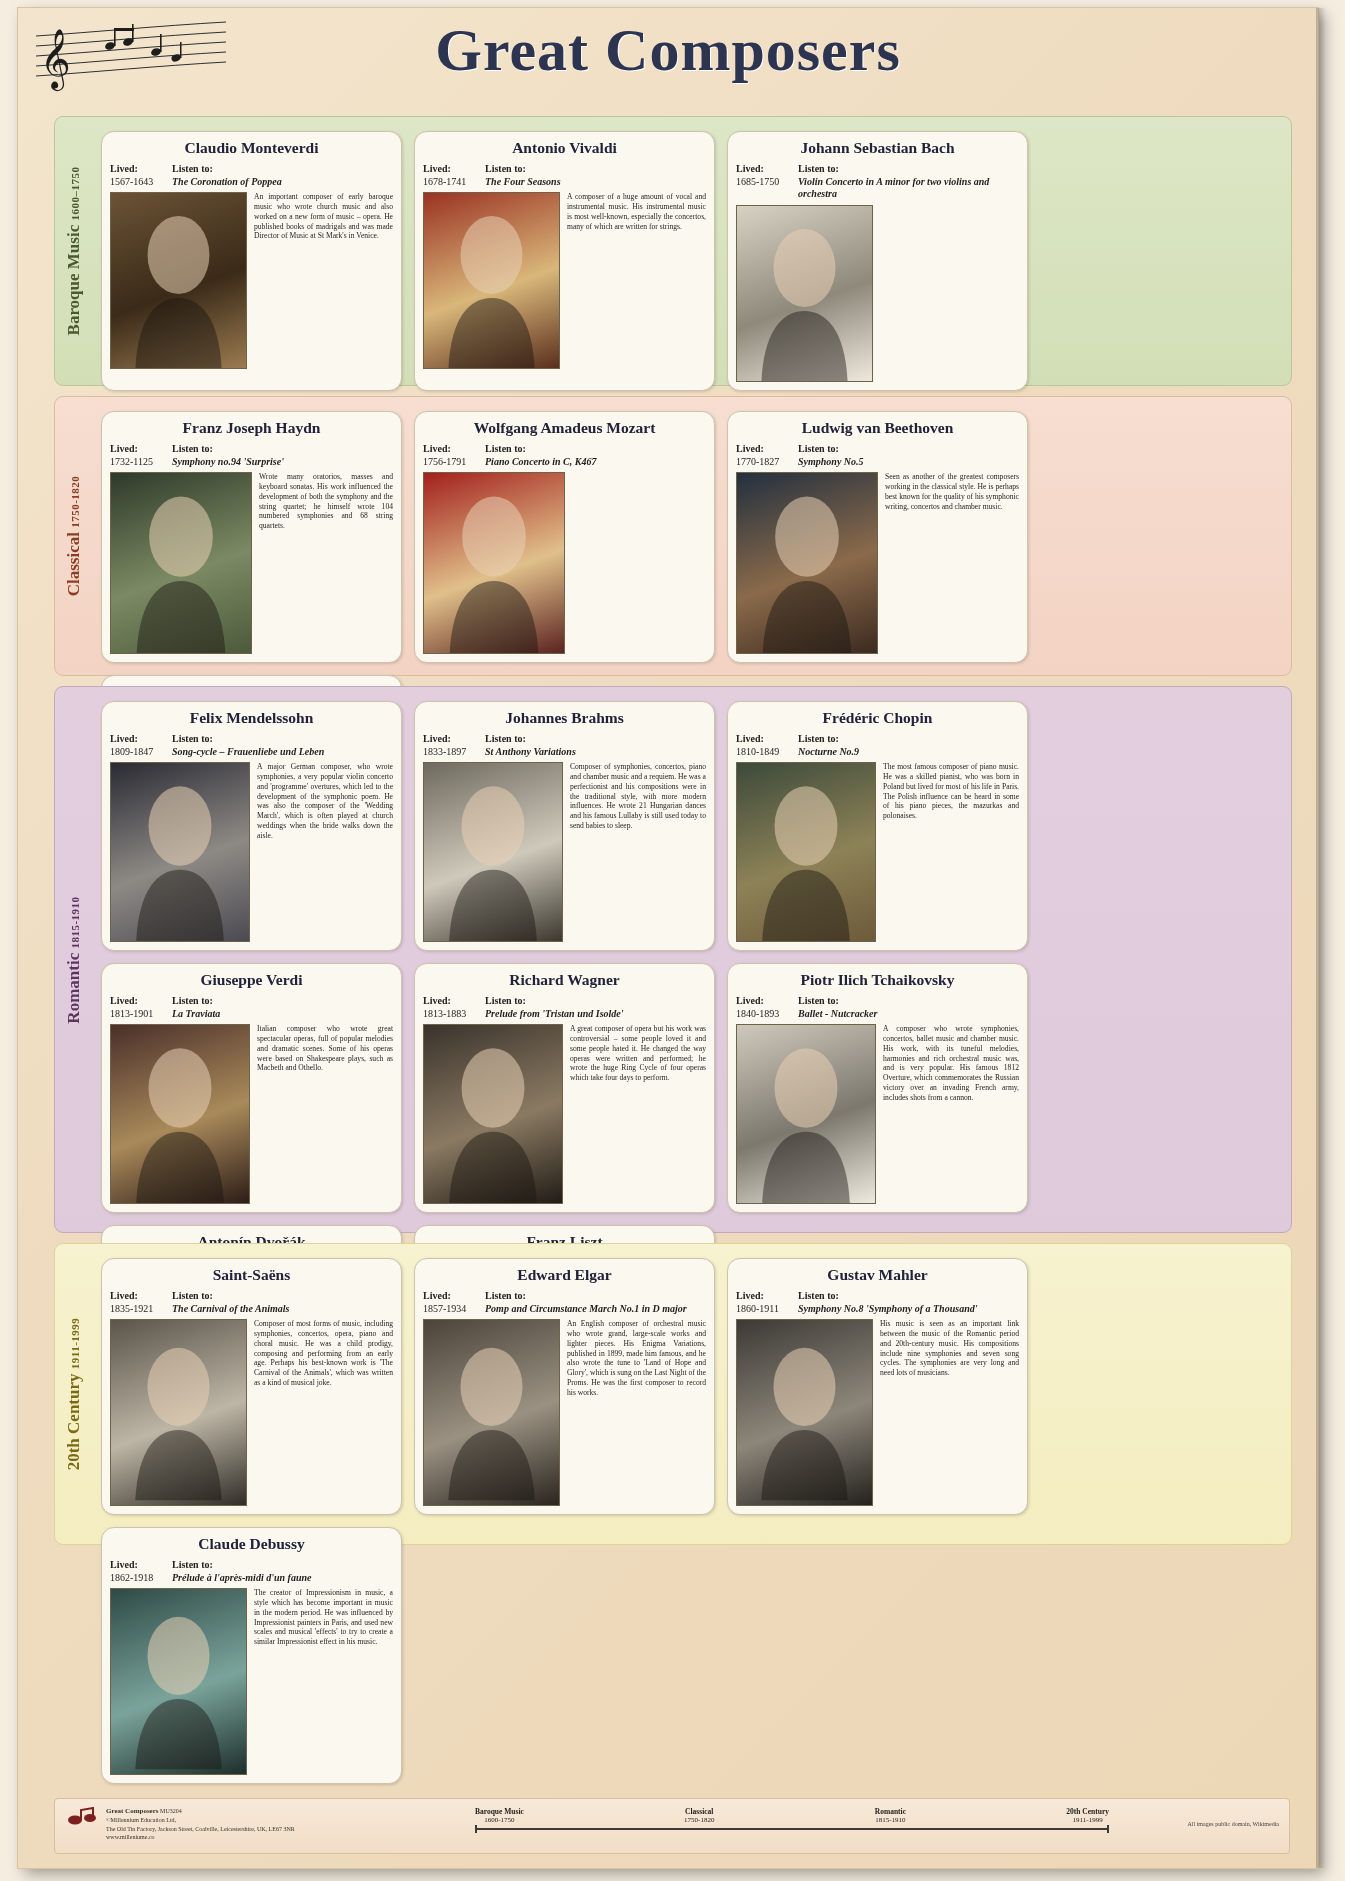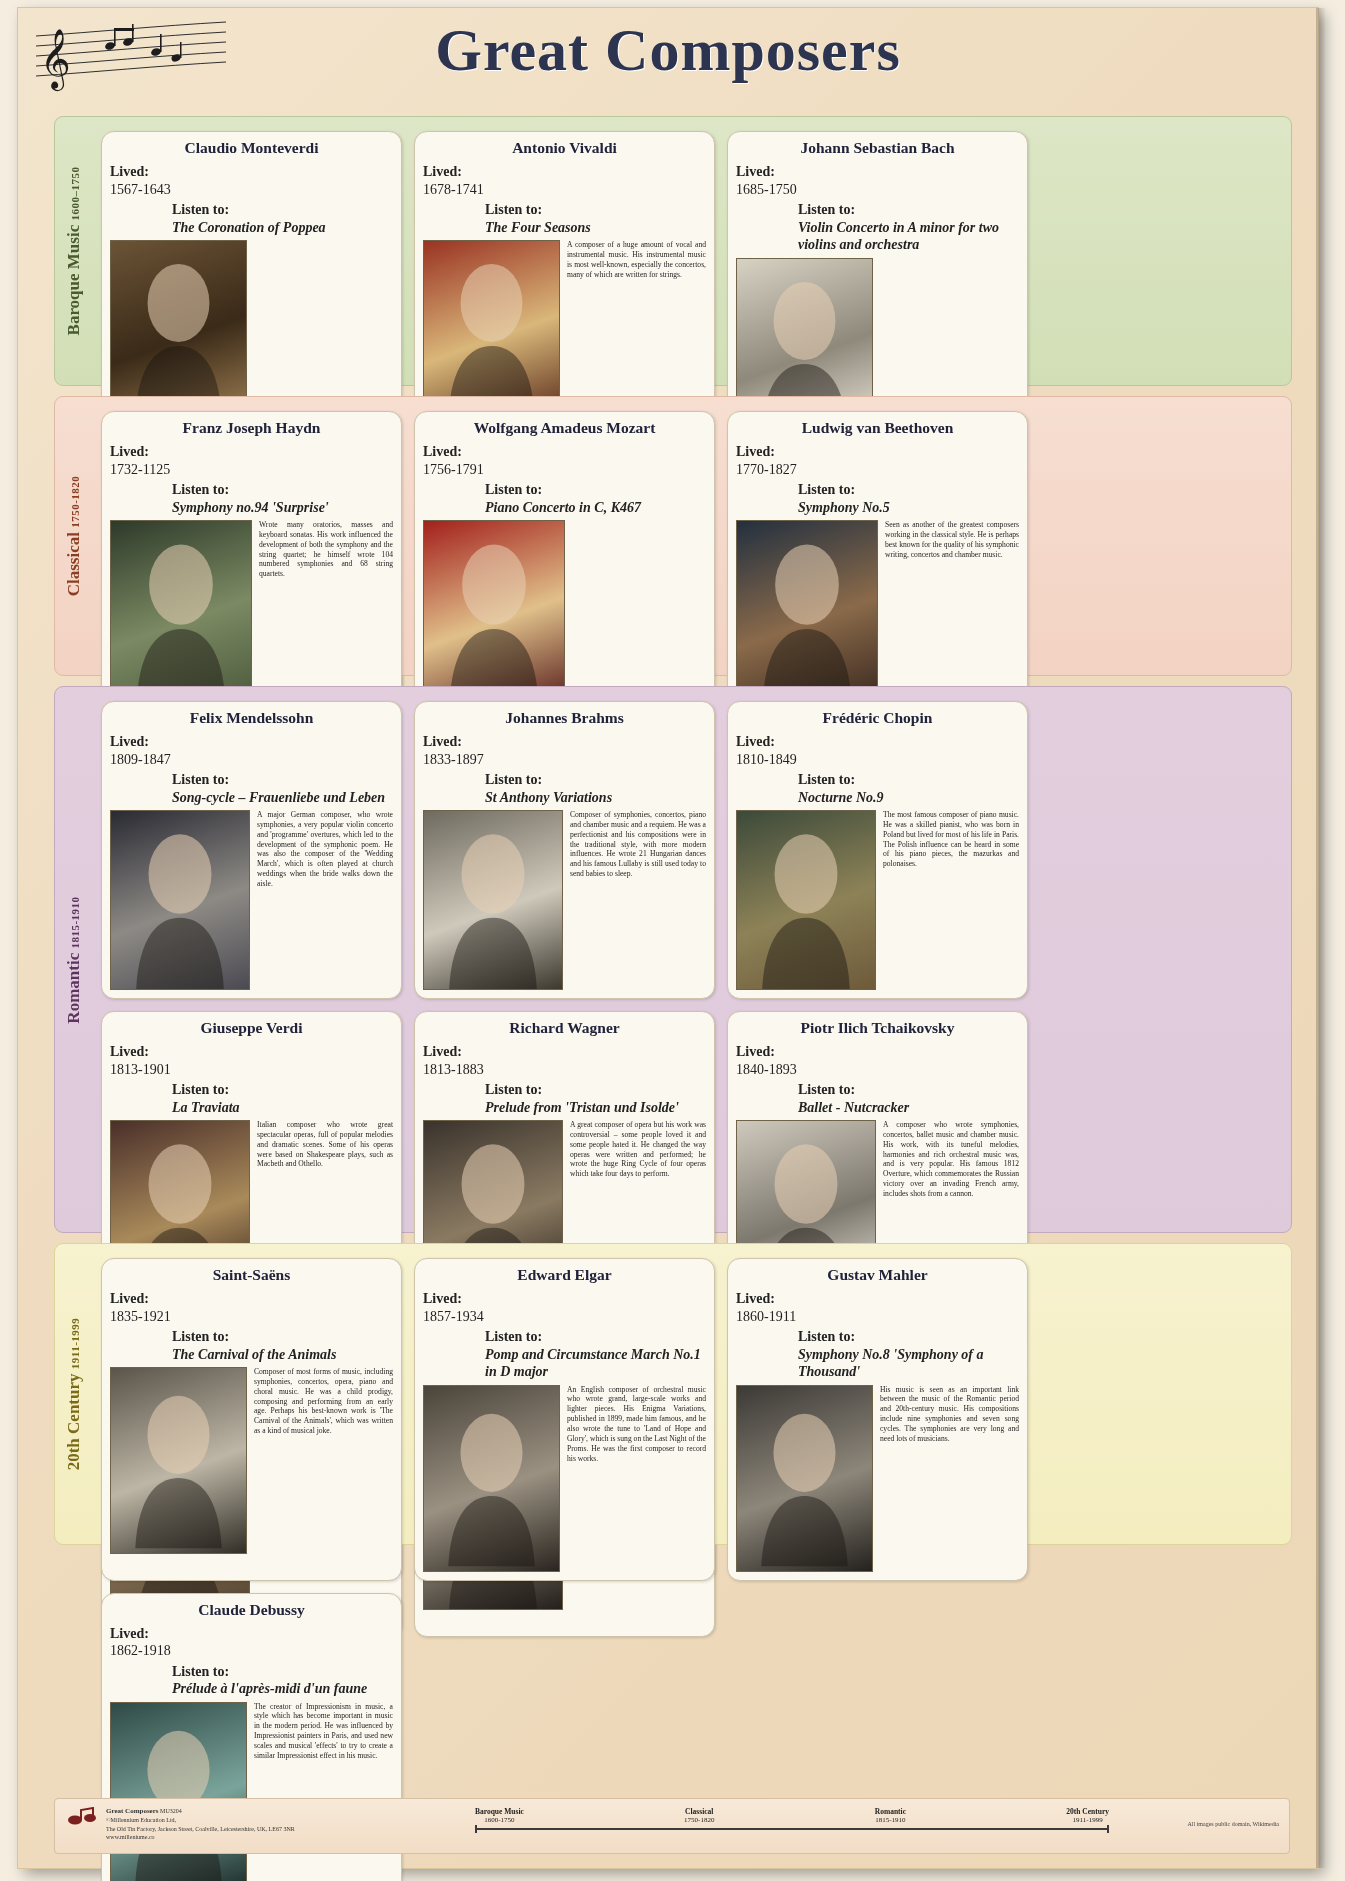--- a/index.html
+++ b/index.html
@@ -17,24 +17,24 @@
   .staff{position:absolute;left:18px;top:10px;width:190px;height:80px;}
   
   .band{position:absolute;left:36px;width:1236px;border-radius:9px;}
   .band .spine{position:absolute;left:0;top:0;bottom:0;width:38px;display:flex;align-items:center;justify-content:center;}
   .spine-label{transform:rotate(-90deg);white-space:nowrap;font-weight:bold;font-size:17px;color:#3b3b3b;}
   .spine-label .yrs{font-size:11px;letter-spacing:.5px;}
   .cards{position:absolute;left:40px;right:8px;top:8px;bottom:8px;display:flex;flex-wrap:wrap;align-content:flex-start;}
   .card{background:#fbf8f0;border:1px solid #cfc4ab;border-radius:13px;margin:6px;padding:6px 8px 8px;
     box-shadow:1px 1px 3px rgba(0,0,0,.15);position:relative;}
   .card .name{text-align:center;font-weight:bold;font-size:15.5px;color:#20233a;margin:1px 0 6px;}
-  .meta{display:flex;font-size:14px;line-height:1.25;color:#222;margin-bottom:4px;}
+  .meta{display:flex;font-size:10px;line-height:1.25;color:#222;margin-bottom:4px;}
   .meta .lbl{font-weight:bold;}
   .meta .c1{width:62px;}
-  .meta .c2{flex:1;margin-top:38px;}
+  .meta .c2{flex:1;}
   .meta .work{font-style:italic;font-weight:bold;}
   .body{display:flex;}
   .portrait{border:1px solid #6e6248;background:#ddd;flex:0 0 auto;overflow:hidden;position:relative;}
   .portrait i{position:absolute;inset:0;display:block;}
   .blurb{flex:1;font-size:7.6px;line-height:1.3;text-align:justify;padding-left:7px;color:#1d1d1d;}
   
   .baroque{background:linear-gradient(180deg,#dde6c6,#d2dfb6);border:1px solid #b9c79a;}
   .classical{background:linear-gradient(180deg,#f6ded1,#f3d3c3);border:1px solid #dfb9a4;}
   .romantic{background:linear-gradient(180deg,#e3cede,#decadb);border:1px solid #c2a9be;}
   .c20{background:linear-gradient(180deg,#f7f2cf,#f4edc0);border:1px solid #ddd49a;}
@@ -101,20 +101,21 @@
               <div class="c2"><span class="lbl">Listen to:</span><br><span class="work">The Coronation of Poppea</span></div>
             </div>
             <div class="body">
               <div class="portrait" style="width:135px;height:175px">
                 <i style="background:linear-gradient(160deg,#6b5336 0%,#3a2a18 55%,#9b7b50 100%)"></i>
                 <svg viewBox="0 0 100 130" style="position:absolute;inset:0;width:100%;height:100%">
                   <ellipse cx="50" cy="46" rx="23" ry="29" fill="rgba(232,208,180,.55)"></ellipse>
                   <path d="M18 130 C20 92, 34 78, 50 78 C66 78, 80 92, 82 130 Z" fill="rgba(25,20,15,.45)"></path>
                 </svg>
               </div>
+              <div class="blurb">An important composer of early baroque music who wrote church music and also worked on a new form of music – opera. He published books of madrigals and was made Director of Music at St Mark's in Venice.</div>
             </div>
           </div>
           <div class="card" style="width: 283px;">
             <div class="name">Antonio Vivaldi</div>
             <div class="meta">
               <div class="c1"><span class="lbl">Lived:</span><br><span>1678-1741</span></div>
               <div class="c2"><span class="lbl">Listen to:</span><br><span class="work">The Four Seasons</span></div>
             </div>
             <div class="body">
               <div class="portrait" style="width:135px;height:175px">

